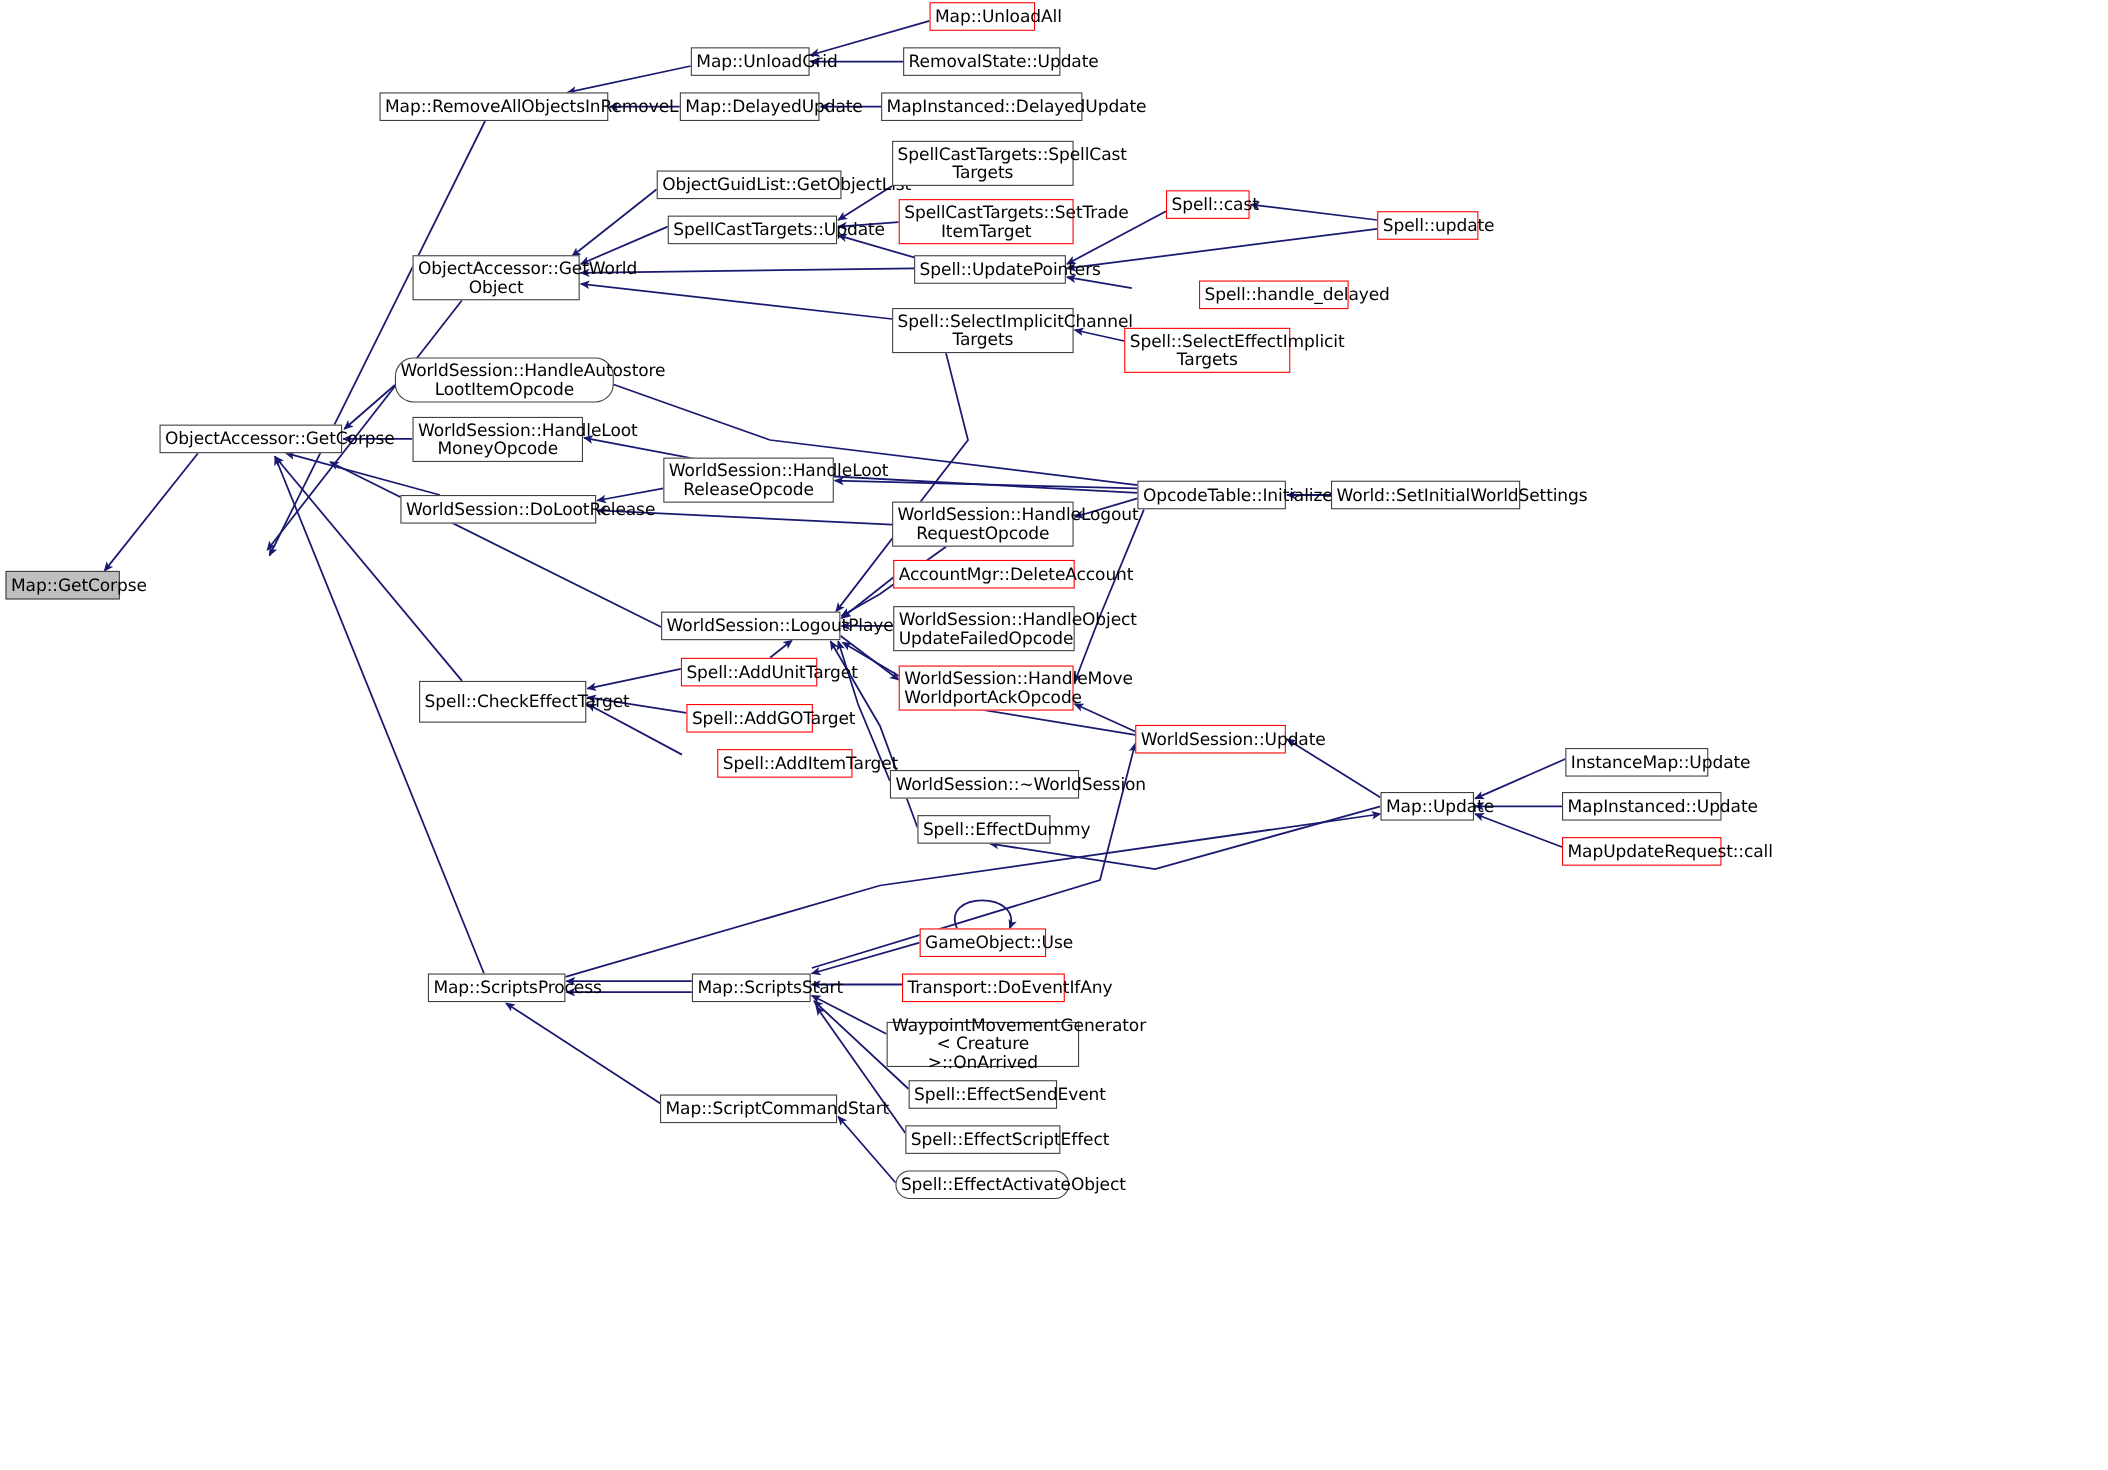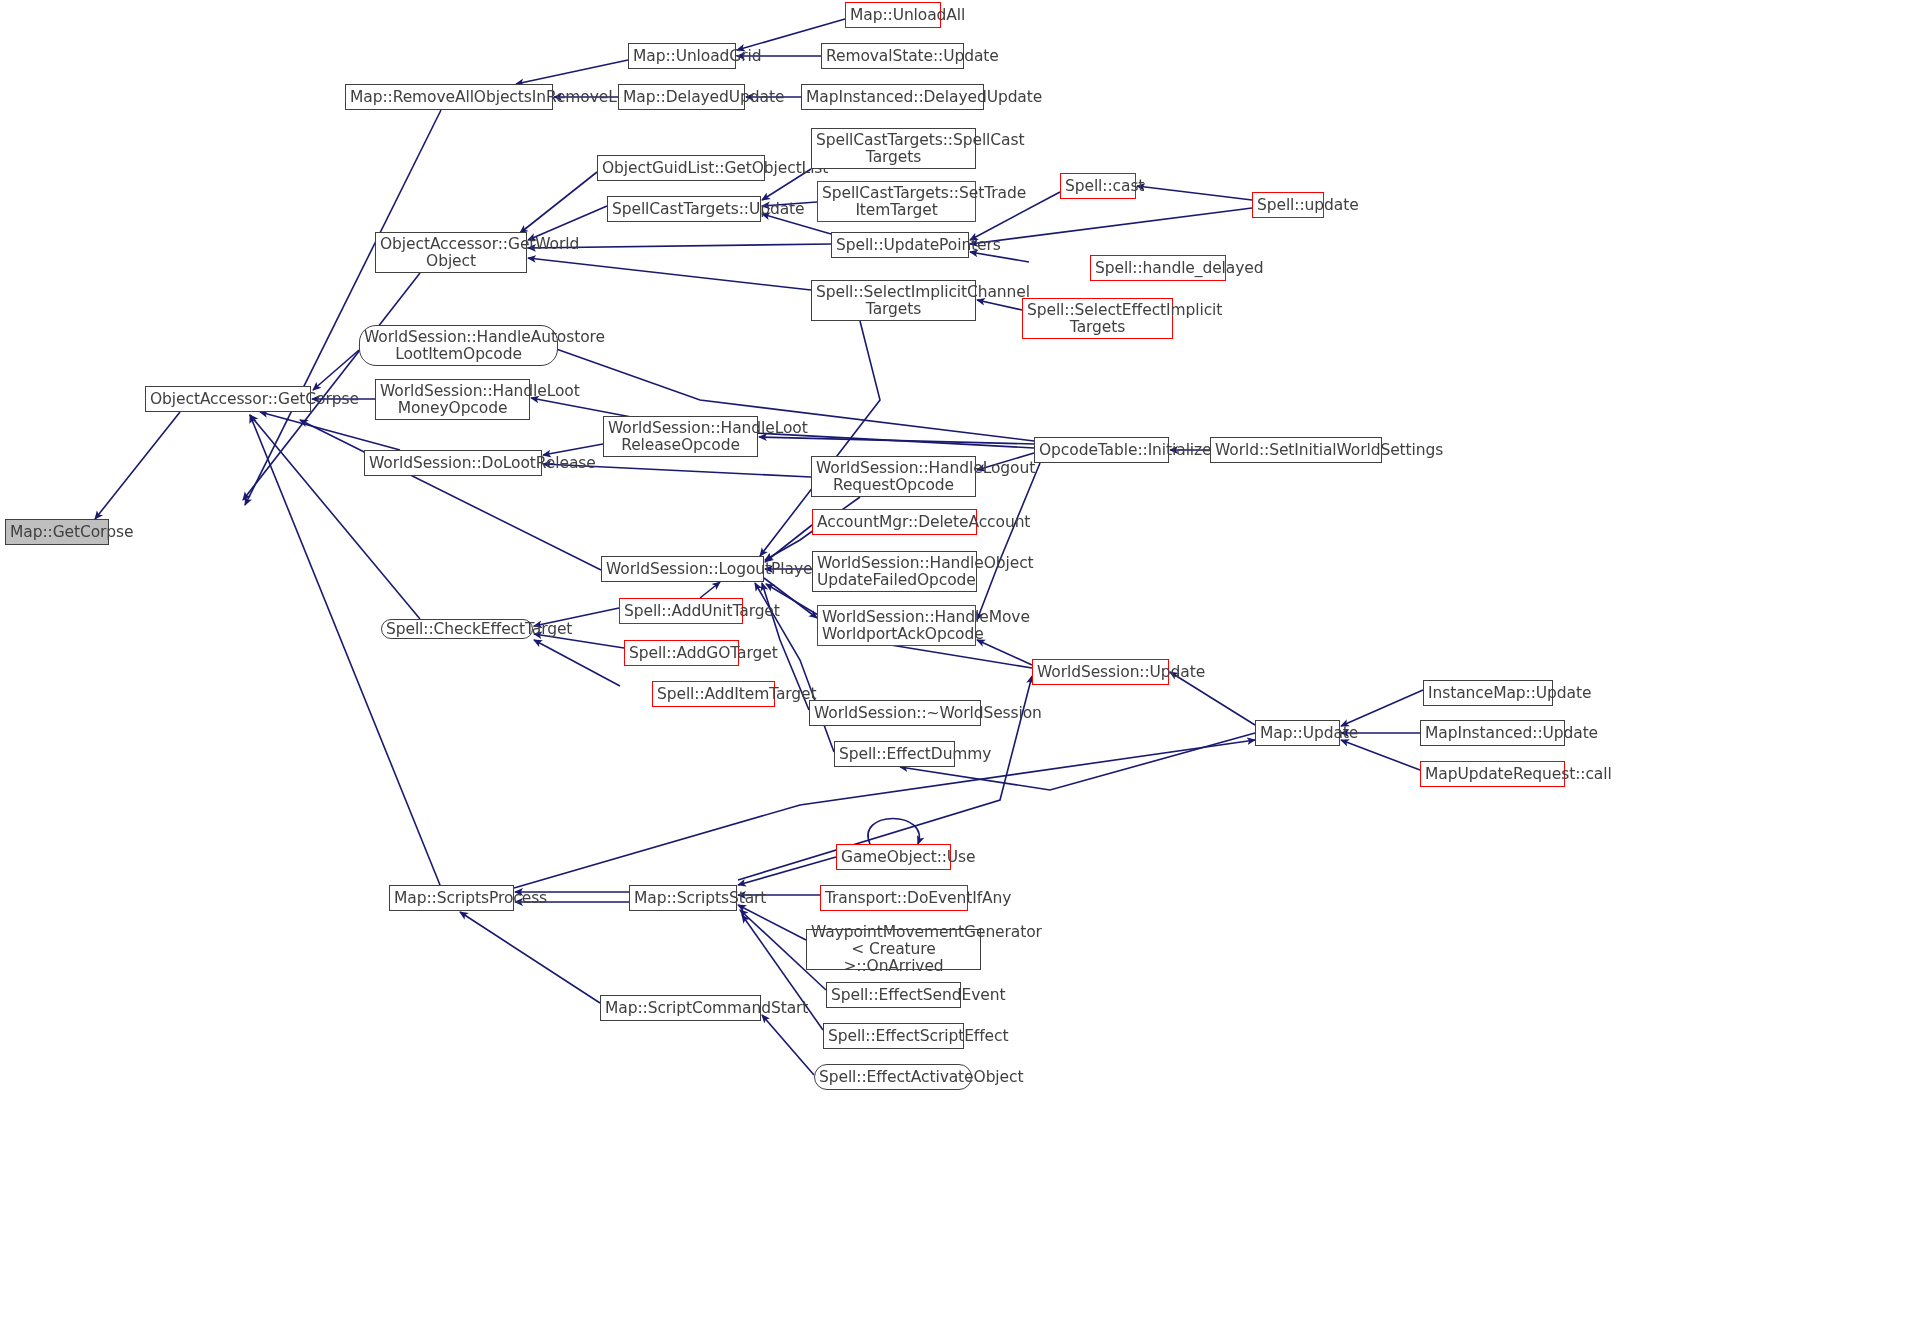--- a/index.html
+++ b/index.html
@@ -25,21 +25,21 @@
   }
   .node {
     position: absolute;
     box-sizing: border-box;
     display: flex;
     align-items: center;
     justify-content: center;
     text-align: center;
     font-size: 15.5px;
     line-height: 17px;
-    color: #404040;
+    color: #000000;
     background: #ffffff;
     border: 1px solid #404040;
     padding: 1px 4px;
     white-space: pre-line;
     letter-spacing: -0.1px;
     z-index: 5;
   }
   .node.red {
     border: 1px solid #ff0000;
   }
@@ -140,21 +140,21 @@
       <div class="node" style="left: 375px; top: 232px; width: 152px; height: 41px;"><span>ObjectAccessor::GetWorld
 Object</span></div>
       <div class="node" style="left: 597px; top: 155px; width: 168px; height: 26px;"><span>ObjectGuidList::GetObjectList</span></div>
       <div class="node" style="left: 607px; top: 196px; width: 154px; height: 26px;"><span>SpellCastTargets::Update</span></div>
       <div class="node" style="left: 811px; top: 128px; width: 165px; height: 41px;"><span>SpellCastTargets::SpellCast
 Targets</span></div>
       <div class="node red" style="left: 817px; top: 181px; width: 159px; height: 41px;"><span>SpellCastTargets::SetTrade
 ItemTarget</span></div>
       <div class="node" style="left: 831px; top: 232px; width: 138px; height: 26px;"><span>Spell::UpdatePointers</span></div>
       <div class="node red" style="left: 1060px; top: 173px; width: 76px; height: 26px;"><span>Spell::cast</span></div>
-      <div class="node red" style="left: 1252px; top: 192px; width: 72px; height: 26px;"><span>Spell::update</span></div>
+      <div class="node red" style="left: 1252px; top: 192px; width: 92px; height: 26px;"><span>Spell::update</span></div>
       <div class="node red" style="left: 1090px; top: 255px; width: 136px; height: 26px;"><span>Spell::handle_delayed</span></div>
       <div class="node" style="left: 811px; top: 280px; width: 165px; height: 41px;"><span>Spell::SelectImplicitChannel
 Targets</span></div>
       <div class="node red" style="left: 1022px; top: 298px; width: 151px; height: 41px;"><span>Spell::SelectEffectImplicit
 Targets</span></div>
       <div class="node" style="left: 359px; top: 325px; width: 199px; height: 41px; border-radius: 17px;"><span>WorldSession::HandleAutostore
 LootItemOpcode</span></div>
       <div class="node" style="left: 375px; top: 379px; width: 155px; height: 41px;"><span>WorldSession::HandleLoot
 MoneyOpcode</span></div>
       <div class="node" style="left: 145px; top: 386px; width: 166px; height: 26px;"><span>ObjectAccessor::GetCorpse</span></div>
@@ -165,21 +165,21 @@
       <div class="node" style="left: 1210px; top: 437px; width: 172px; height: 26px;"><span>World::SetInitialWorldSettings</span></div>
       <div class="node" style="left: 811px; top: 456px; width: 165px; height: 41px;"><span>WorldSession::HandleLogout
 RequestOpcode</span></div>
       <div class="node red" style="left: 812px; top: 509px; width: 165px; height: 26px;"><span>AccountMgr::DeleteAccount</span></div>
       <div class="node" style="left: 601px; top: 556px; width: 163px; height: 26px;"><span>WorldSession::LogoutPlayer</span></div>
       <div class="node" style="left: 812px; top: 551px; width: 165px; height: 41px;"><span>WorldSession::HandleObject
 UpdateFailedOpcode</span></div>
       <div class="node red" style="left: 817px; top: 605px; width: 159px; height: 41px;"><span>WorldSession::HandleMove
 WorldportAckOpcode</span></div>
       <div class="node red" style="left: 619px; top: 598px; width: 124px; height: 26px;"><span>Spell::AddUnitTarget</span></div>
-      <div class="node" style="left: 381px; top: 619px; width: 152px; height: 20px; border-radius: 13px;"><span>Spell::CheckEffectTarget</span></div>
+      <div class="node" style="left: 381px; top: 619px; width: 152px; height: 38px;"><span>Spell::CheckEffectTarget</span></div>
       <div class="node red" style="left: 624px; top: 640px; width: 115px; height: 26px;"><span>Spell::AddGOTarget</span></div>
       <div class="node red" style="left: 620px; top: 681px; width: 123px; height: 26px; margin-left: 32px;"><span>Spell::AddItemTarget</span></div>
       <div class="node red" style="left: 1032px; top: 659px; width: 137px; height: 26px;"><span>WorldSession::Update</span></div>
       <div class="node" style="left: 809px; top: 700px; width: 172px; height: 26px;"><span>WorldSession::~WorldSession</span></div>
       <div class="node" style="left: 834px; top: 741px; width: 121px; height: 26px;"><span>Spell::EffectDummy</span></div>
       <div class="node" style="left: 1255px; top: 720px; width: 85px; height: 26px;"><span>Map::Update</span></div>
       <div class="node" style="left: 1423px; top: 680px; width: 130px; height: 26px;"><span>InstanceMap::Update</span></div>
       <div class="node" style="left: 1420px; top: 720px; width: 145px; height: 26px;"><span>MapInstanced::Update</span></div>
       <div class="node red" style="left: 1420px; top: 761px; width: 145px; height: 26px;"><span>MapUpdateRequest::call</span></div>
       <div class="node red" style="left: 836px; top: 844px; width: 115px; height: 26px; text-align: right;"><span>GameObject::Use</span></div>

